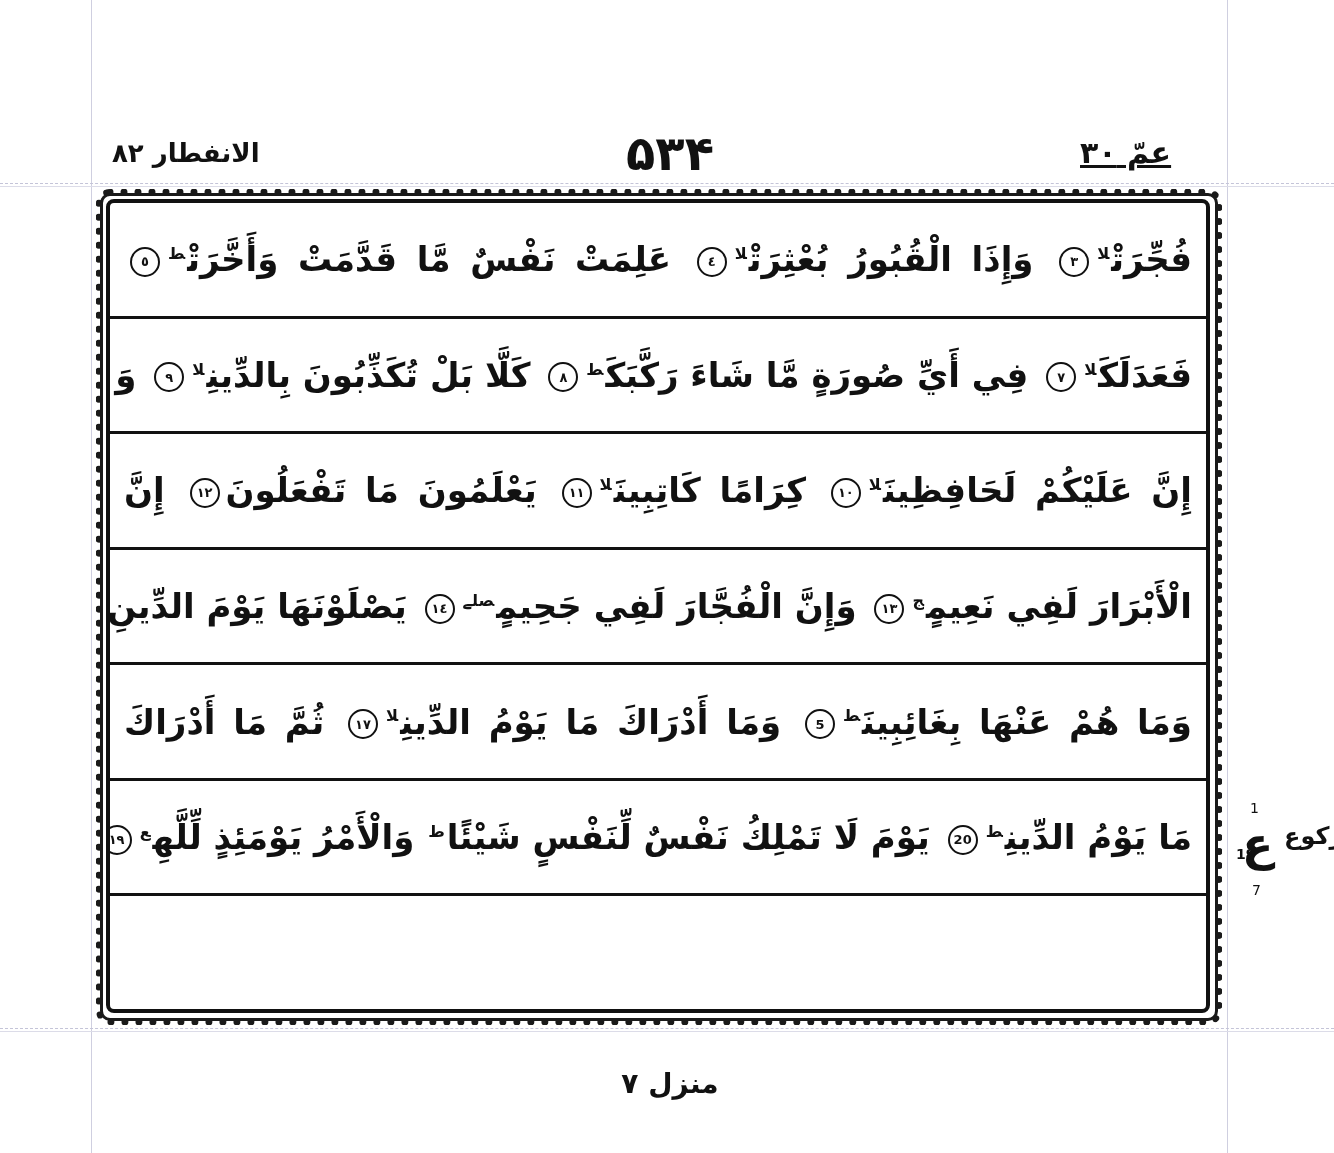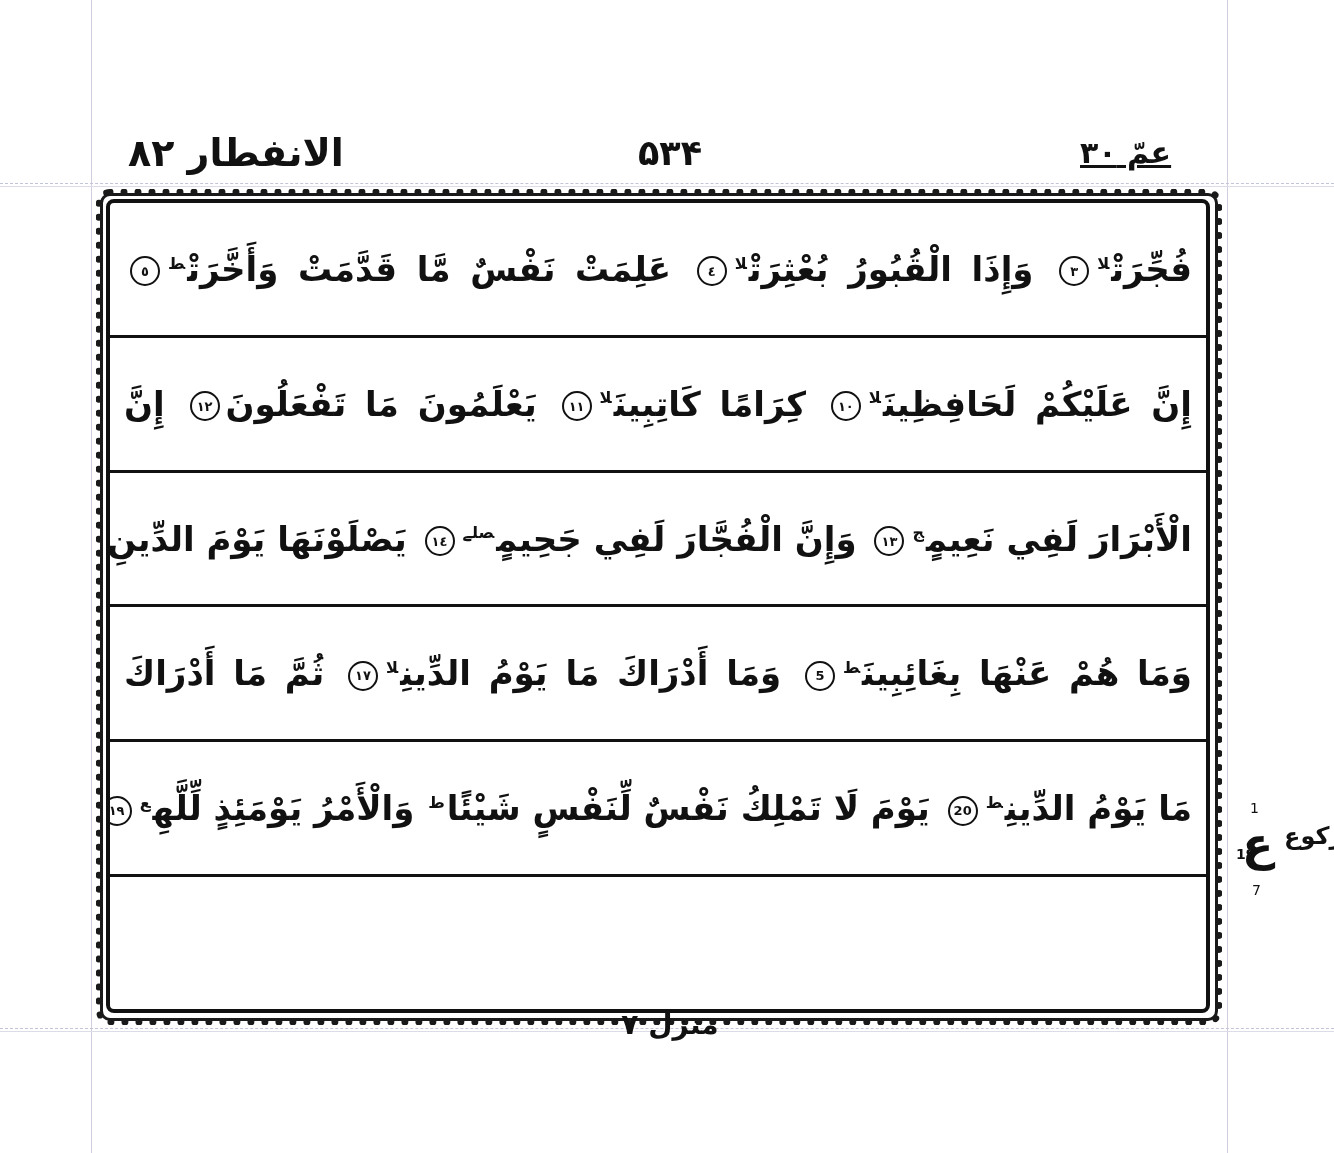--- a/index.html
+++ b/index.html
@@ -7,22 +7,22 @@
     width: 1334px; height: 1153px; position: relative; overflow: hidden;
     background: #ffffff; color: #111;
     font-family: "DejaVu Sans", sans-serif;
   }
   .guide-v { position: absolute; top: 0; bottom: 0; width: 1px; background: #cfcfe0; }
   .guide-h { position: absolute; left: 0; right: 0; height: 0; border-top: 1px dashed #c4c4d8; }
   .guide-h2 { position: absolute; left: 0; right: 0; height: 0; border-top: 1px solid #dcdce8; }
 
   .header-item { position: absolute; top: 128px; height: 50px; line-height: 50px;
     font-family: "DejaVu Sans", sans-serif; font-weight: bold; direction: rtl; white-space: nowrap; }
-  #surah-title { left: 128px; font-size: 38px; }
-  #page-number { left: 560px; width: 220px; text-align: center; font-size: 35px; font-weight: 900; letter-spacing: 4px; }
+  #surah-title { left: 112px; font-size: 26px; }
+  #page-number { left: 560px; width: 220px; text-align: center; font-size: 48px; font-weight: 900; letter-spacing: 4px; }
   #juz-name { left: 1080px; font-size: 30px; text-decoration: underline; }
 
   .frame-beads { position: absolute; left: 96px; top: 189px; width: 1126px; height: 836px;
     border-radius: 14px; box-sizing: border-box;
     border: 7px dotted #1a1a1a; }
   .frame-outer { position: absolute; left: 100px; top: 193px; width: 1118px; height: 828px;
     border-radius: 10px; box-sizing: border-box; border: 3px solid #1a1a1a; }
   .frame-inner { position: absolute; left: 106px; top: 199px; width: 1104px; height: 814px;
     border-radius: 8px; box-sizing: border-box; border: 4px solid #111;
     background: #fff; display: flex; flex-direction: column; }
@@ -37,21 +37,21 @@
     font-size: 13px; font-weight: bold; margin: 0 6px; vertical-align: middle; direction: rtl; }
   .waqf { font-size: 16px; vertical-align: super; margin: 0 2px; }
 
   .ruku-marker { position: absolute; left: 1236px; top: 800px; width: 90px; height: 100px; direction: rtl; }
   .ruku-ain { position: absolute; left: 6px; top: 14px; font-size: 46px; font-weight: bold; line-height: 60px; }
   .ruku-top { position: absolute; left: 14px; top: 0px; font-size: 14px; }
   .ruku-mid { position: absolute; left: 0; top: 46px; font-size: 14px; font-weight: bold; }
   .ruku-bot { position: absolute; left: 16px; top: 82px; font-size: 14px; }
   .ruku-label { position: absolute; left: 48px; top: 22px; font-size: 24px; font-weight: bold; }
 
-  #manzil { position: absolute; left: 560px; width: 220px; top: 1008px; text-align: center;
+  #manzil { position: absolute; left: 560px; width: 220px; top: 1067px; text-align: center;
     font-size: 28px; font-weight: bold; direction: rtl; }
 </style>
 </head>
 <body>
 
 <div class="guide-v" style="left:91px;"></div>
 <div class="guide-v" style="left:1227px;"></div>
 <div class="guide-h" style="top:183px;"></div>
 <div class="guide-h2" style="top:186px;"></div>
 <div class="guide-h" style="top:1028px;"></div>
@@ -68,20 +68,28 @@
 
   <div class="line">
     <span class="txt">
       <span>فُجِّرَتْ</span><span class="waqf">لا</span><span class="ayah">٣</span>
       <span>وَإِذَا الْقُبُورُ بُعْثِرَتْ</span><span class="waqf">لا</span><span class="ayah">٤</span>
       <span>عَلِمَتْ نَفْسٌ مَّا قَدَّمَتْ وَأَخَّرَتْ</span><span class="waqf">ط</span><span class="ayah">٥</span>
     </span>
   </div>
 
 
+  <div class="line">
+    <span class="txt">
+      <span>فَعَدَلَكَ</span><span class="waqf">لا</span><span class="ayah">٧</span>
+      <span>فِي أَيِّ صُورَةٍ مَّا شَاءَ رَكَّبَكَ</span><span class="waqf">ط</span><span class="ayah">٨</span>
+      <span>كَلَّا بَلْ تُكَذِّبُونَ بِالدِّينِ</span><span class="waqf">لا</span><span class="ayah">٩</span>
+      <span>وَ</span>
+    </span>
+  </div>
 
   <div class="line">
     <span class="txt">
       <span>إِنَّ عَلَيْكُمْ لَحَافِظِينَ</span><span class="waqf">لا</span><span class="ayah">١٠</span>
       <span>كِرَامًا كَاتِبِينَ</span><span class="waqf">لا</span><span class="ayah">١١</span>
       <span>يَعْلَمُونَ مَا تَفْعَلُونَ</span><span class="ayah">١٢</span>
       <span>إِنَّ</span>
     </span>
   </div>
 

